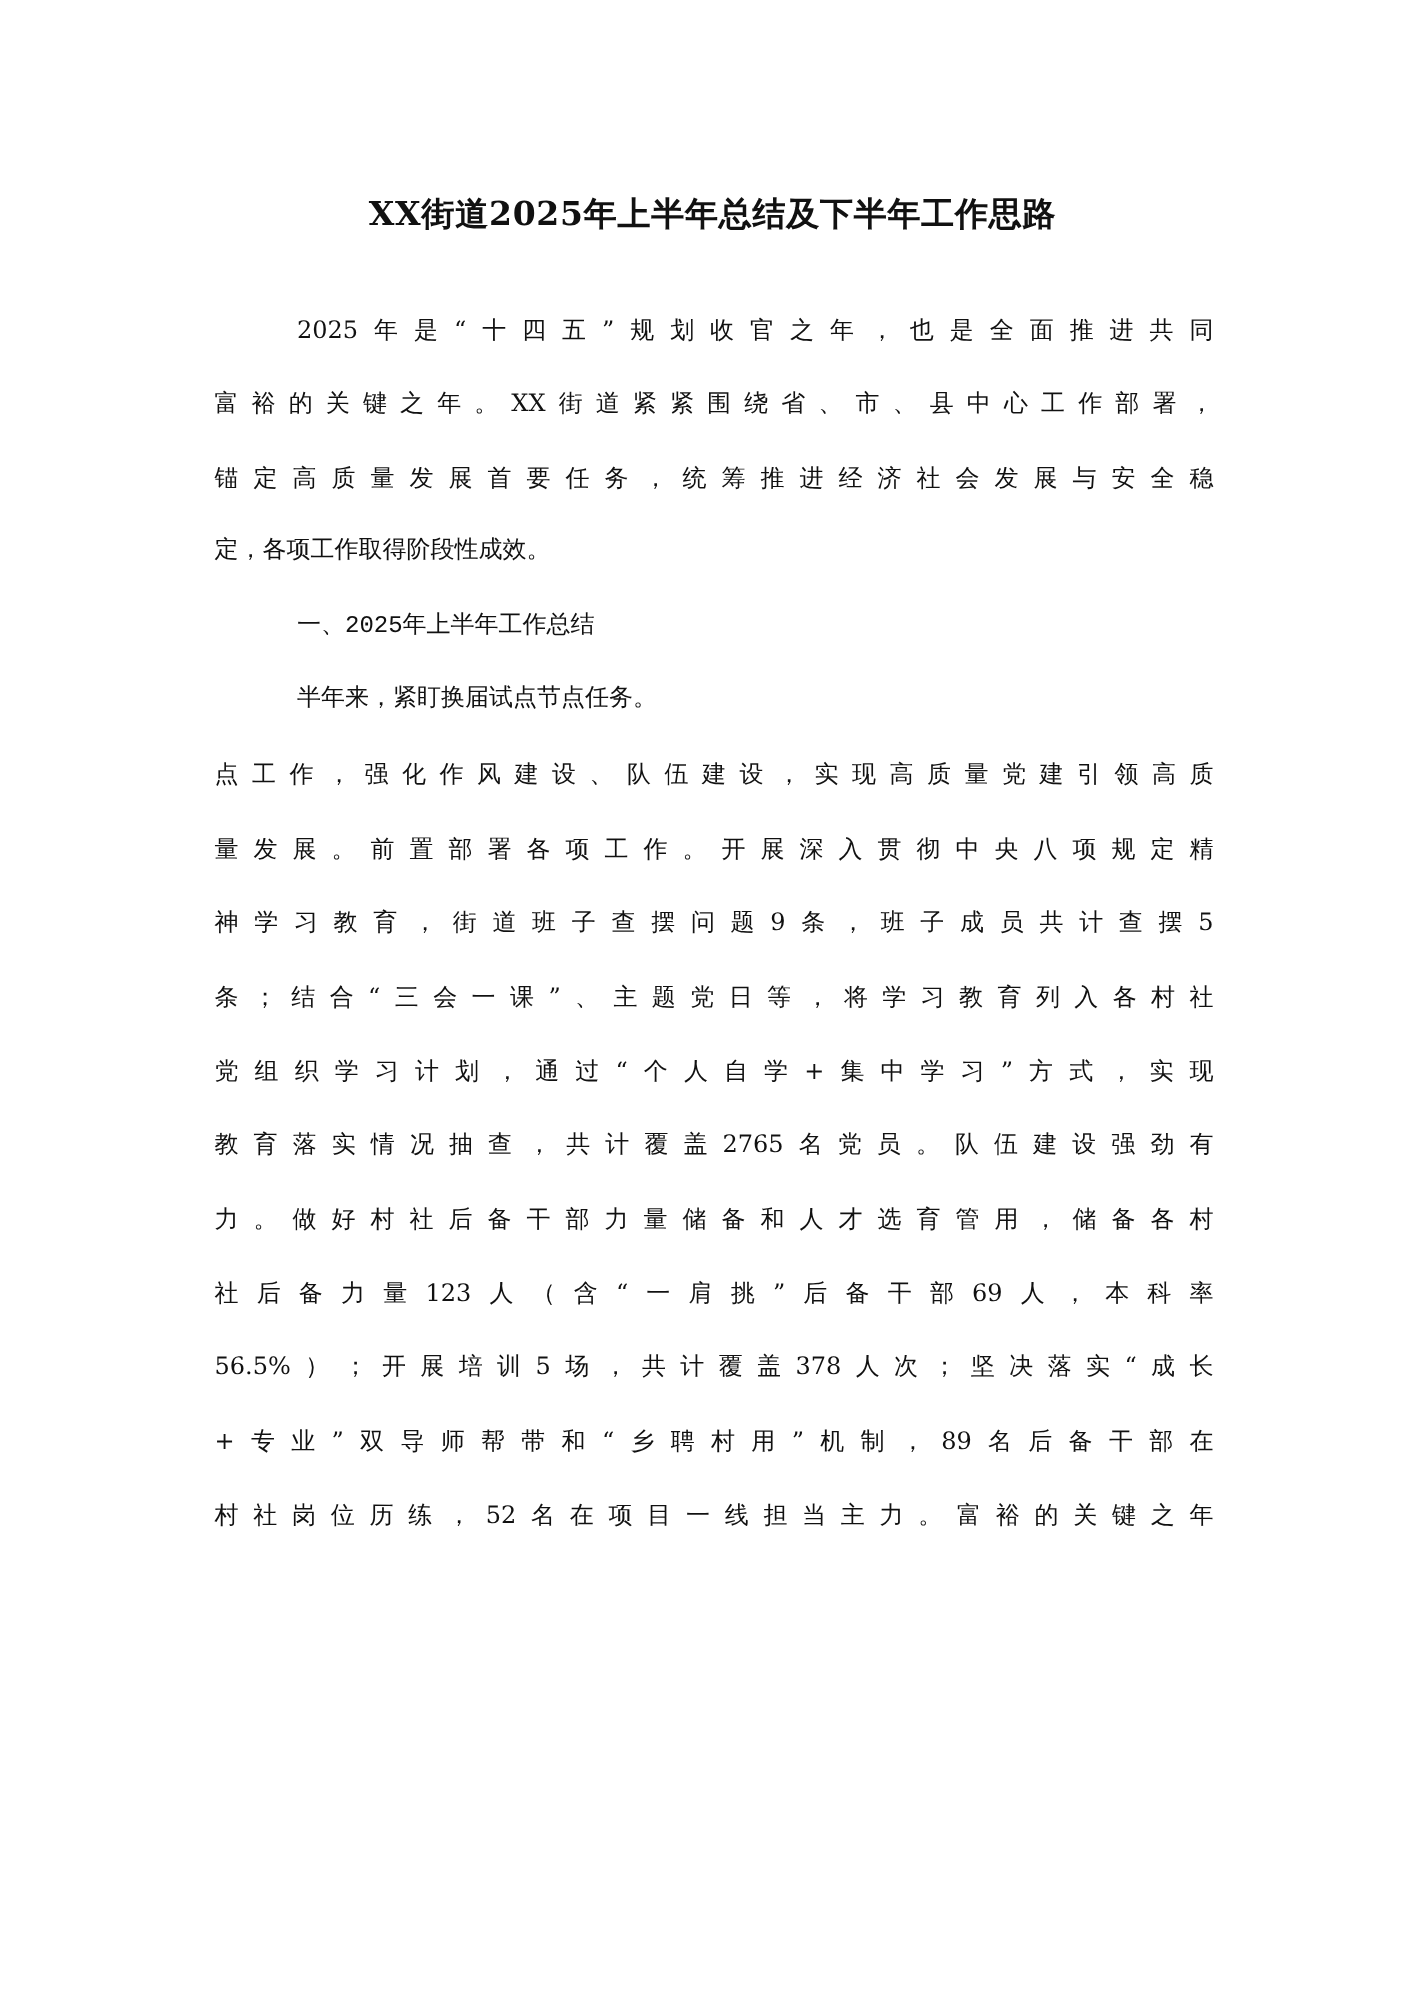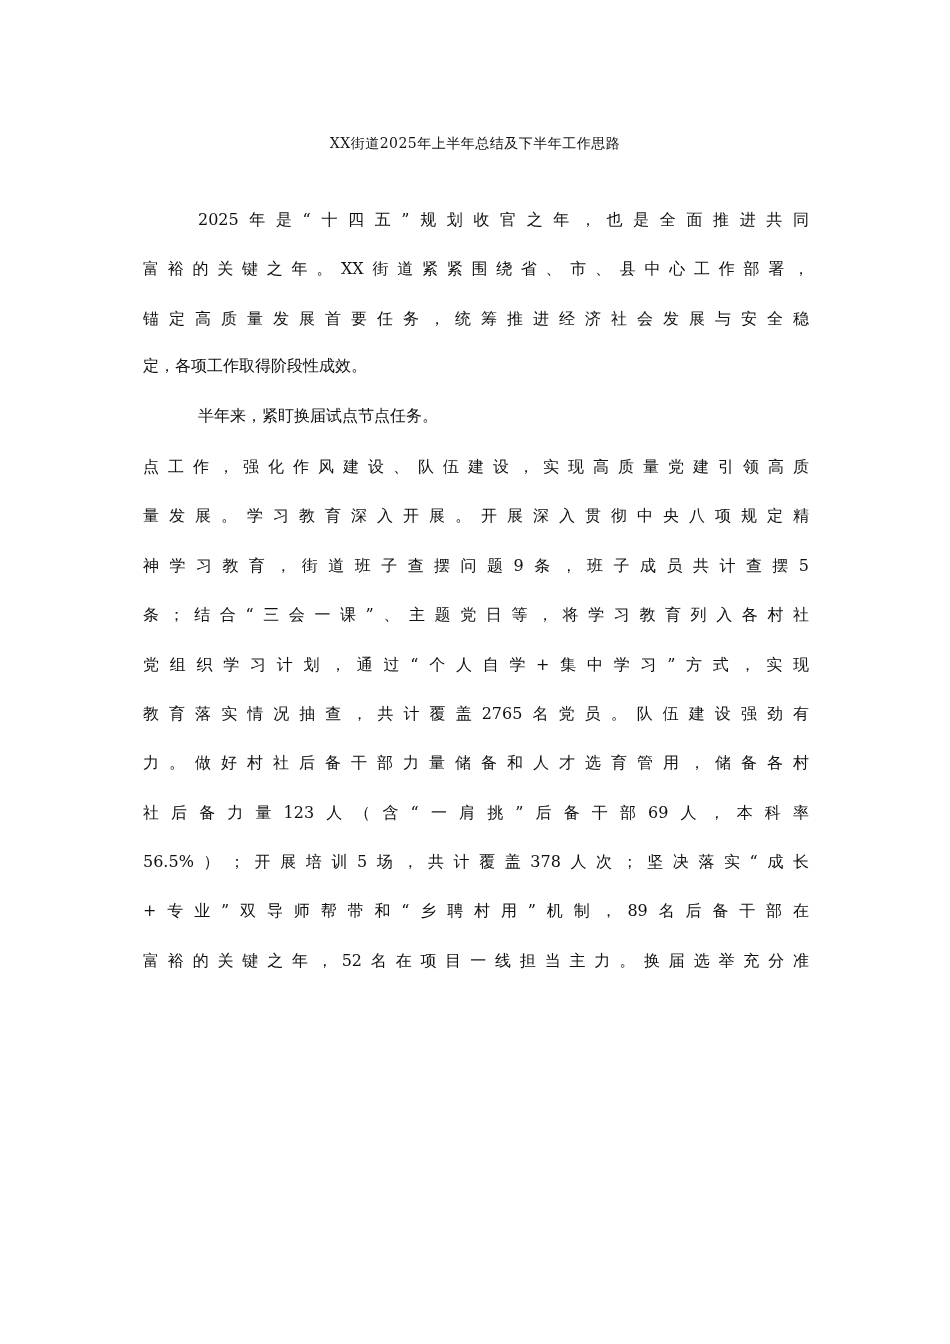--- a/index.html
+++ b/index.html
@@ -22,22 +22,22 @@
     width: 950px;
     height: 1344px;
     background: #ffffff;
   }
   .title {
     position: absolute;
     left: 0;
     top: 126px;
     width: 950px;
     text-align: center;
-    font-size: 14px;
-    font-weight: normal;
+    font-size: 22px;
+    font-weight: bold;
     line-height: 34px;
     letter-spacing: 0.5px;
     margin: 0;
   }
   .body {
     position: absolute;
     left: 143px;
     top: 195px;
     width: 666px;
   }
@@ -67,33 +67,36 @@
 
   <div class="body">
 
     <div>
       <span class="line indent">2025年是“十四五”规划收官之年，也是全面推进共同</span>
       <span class="line">富裕的关键之年。XX街道紧紧围绕省、市、县中心工作部署，</span>
       <span class="line">锚定高质量发展首要任务，统筹推进经济社会发展与安全稳</span>
       <span class="line last">定，各项工作取得阶段性成效。</span>
     </div>
 
+    <div>
+      <span class="line indent last">一、2025年上半年工作总结</span>
+    </div>
 
     <div>
       <span class="line indent last">半年来，紧盯换届试点节点任务。</span>
     </div>
 
     <div>
       <span class="line">点工作，强化作风建设、队伍建设，实现高质量党建引领高质</span>
-      <span class="line">量发展。学习教育深入开展。开展深入贯彻中央八项规定精</span>
+      <span class="line">量发展。前置部署各项工作。开展深入贯彻中央八项规定精</span>
       <span class="line">神学习教育，街道班子查摆问题9条，班子成员共计查摆5</span>
       <span class="line">条；结合“三会一课”、主题党日等，将学习教育列入各村社</span>
       <span class="line">党组织学习计划，通过“个人自学+集中学习”方式，实现</span>
       <span class="line">教育落实情况抽查，共计覆盖2765名党员。队伍建设强劲有</span>
       <span class="line">力。做好村社后备干部力量储备和人才选育管用，储备各村</span>
       <span class="line">社后备力量123人（含“一肩挑”后备干部69人，本科率</span>
       <span class="line">56.5%）；开展培训5场，共计覆盖378人次；坚决落实“成长</span>
       <span class="line">+专业”双导师帮带和“乡聘村用”机制，89名后备干部在</span>
-      <span class="line">富裕的关键之年，52名在项目一线担当主力。换届选举充分准</span>
+      <span class="line">村社岗位历练，52名在项目一线担当主力。富裕的关键之年</span>
     </div>
 
   </div>
 </div>
 
 </body></html>

